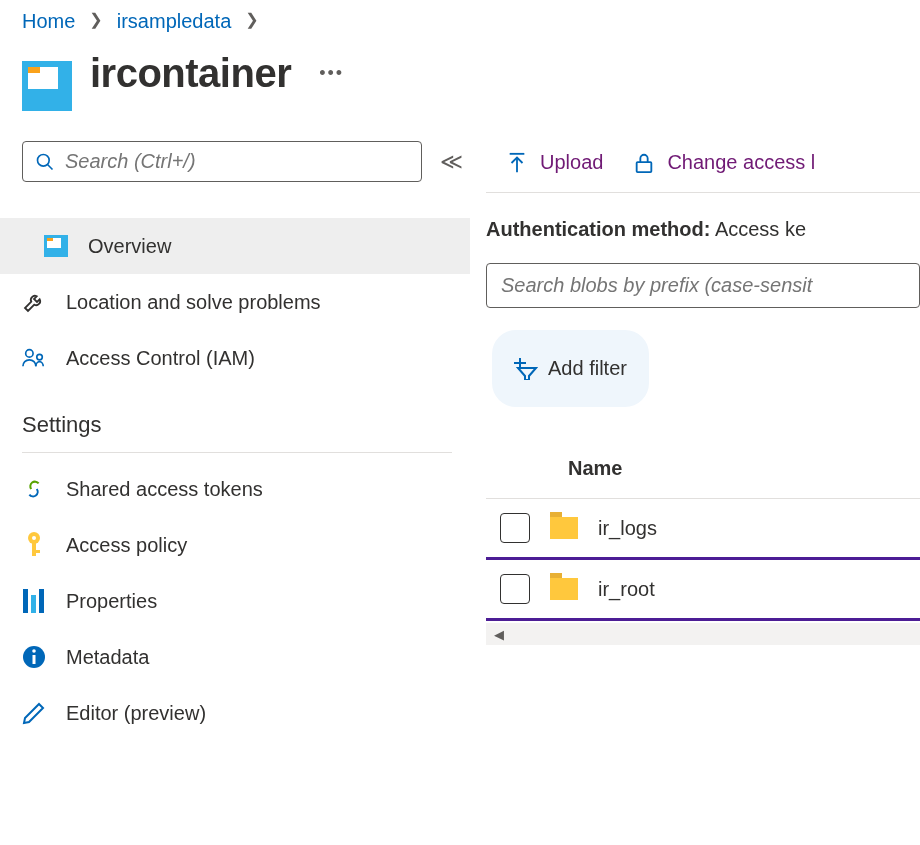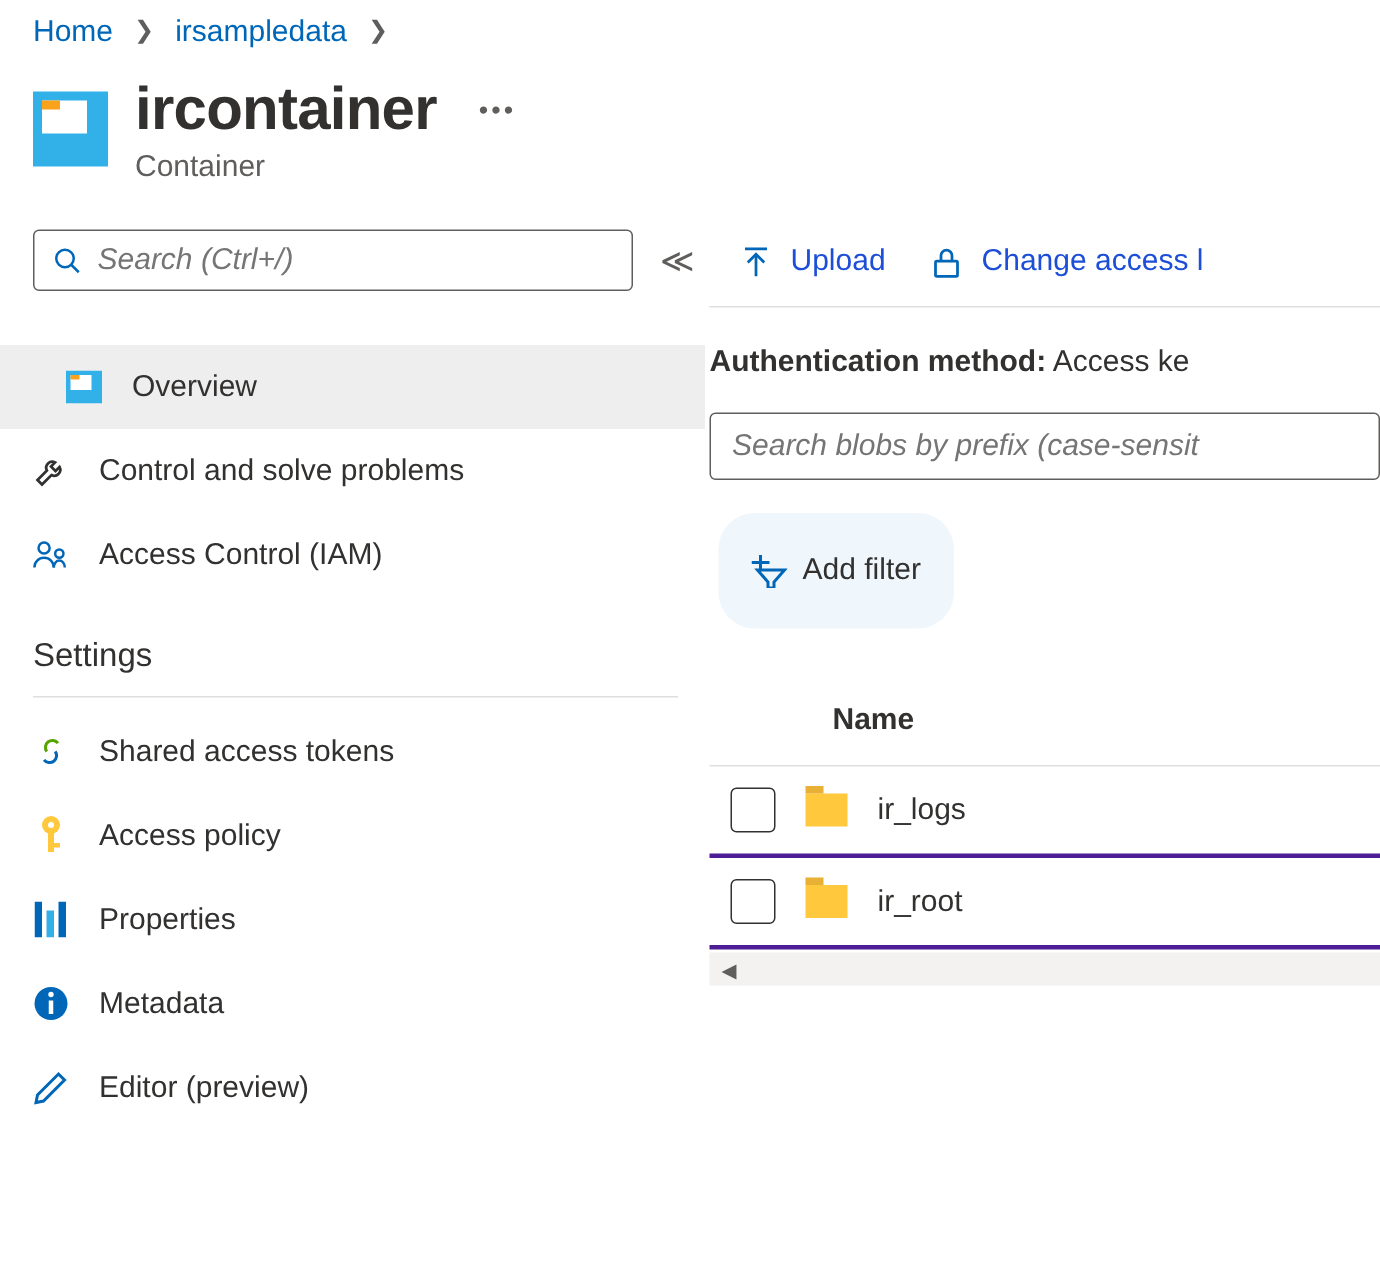--- a/index.html
+++ b/index.html
@@ -44,21 +44,21 @@
       position: absolute;
       left: 6px; top: 6px;
       width: 12px; height: 6px;
       background: #faa21b;
     }
     .title-block { flex: 1; }
     .title-row { display: flex; align-items: center; gap: 28px; }
     .title { font-size: 40px; font-weight: 600; letter-spacing: -0.5px; }
     .more-dots { color: #605e5c; font-size: 18px; cursor: pointer; letter-spacing: 2px; }
     .subtitle { font-size: 20px; color: #605e5c; margin-top: 4px; }
-    .content-row { display: flex; gap: 3px; }
+    .content-row { display: flex; gap: 16px; }
     .left-col { width: 470px; flex-shrink: 0; padding-left: 22px; }
     .search-row { display: flex; align-items: center; gap: 18px; margin-bottom: 36px; padding-right: 0; }
     .search-box {
       display: flex; align-items: center;
       border: 1px solid #605e5c; border-radius: 4px;
       padding: 8px 12px; width: 400px; gap: 10px;
     }
     .search-box input {
       border: none; outline: none;
       font-size: 20px; color: #605e5c;
@@ -81,21 +81,21 @@
       width: 430px;
     }
     .right-col { flex: 1; position: relative; }
     .toolbar {
       display: flex; align-items: center; gap: 30px;
       padding: 10px 0 18px 20px;
       border-bottom: 1px solid #e1dfdd;
     }
     .toolbar-btn {
       display: flex; align-items: center; gap: 12px;
-      font-size: 20px; color: #1d4ed8;
+      font-size: 20px; color: #701a75;
       cursor: pointer; background: none; border: none;
     }
     .toolbar-btn svg { width: 22px; height: 22px; }
     .info-block { padding: 20px 0 14px 0; font-size: 20px; line-height: 1.6; }
     .info-block b { font-weight: 600; }
     .search-blobs {
       border: 1px solid #605e5c; border-radius: 4px;
       padding: 10px 14px; font-size: 20px;
       font-style: italic; color: #0369a1;
       margin-bottom: 22px; margin-top: 4px;
@@ -155,21 +155,20 @@
   <span class="chev">❯</span>
 </nav>
 
 <div class="header">
   <div class="header-icon"></div>
   <div class="title-block">
     <div class="title-row">
       <h1 class="title">ircontainer</h1>
       <span class="more-dots">•••</span>
     </div>
-    <div class="subtitle">Container</div>
   </div>
 </div>
 
 <div class="content-row">
   <div class="left-col">
     <div class="search-row">
       <div class="search-box">
         <svg width="20" height="20" viewBox="0 0 24 24" fill="none" stroke="#0067b8" stroke-width="2">
             <circle cx="10" cy="10" r="7"></circle>
             <line x1="21" y1="21" x2="15" y2="15"></line>
@@ -189,21 +188,21 @@
             </svg>
         </span>
         <span>Overview</span>
       </li>
       <li class="nav-item">
         <span class="nav-icon">
           <svg width="24" height="24" viewBox="0 0 24 24" fill="none" stroke="#323130" stroke-width="1.8">
               <path d="M14.7 6.3a4 4 0 0 0-5.4 5.4L3 18l3 3 6.3-6.3a4 4 0 0 0 5.4-5.4L15 12l-3-3 2.7-2.7z"></path>
             </svg>
         </span>
-        <span>Control and solve problems</span>
+        <span>Location and solve problems</span>
       </li>
       <li class="nav-item">
         <span class="nav-icon">
           <svg width="26" height="24" viewBox="0 0 26 24" fill="none" stroke="#0067b8" stroke-width="1.8">
               <circle cx="8" cy="7" r="4"></circle>
               <path d="M1 21c0-4 3-7 7-7s7 3 7 7"></path>
               <circle cx="19" cy="11" r="3"></circle>
               <path d="M15 21c0-3 2-5 4-5s4 2 4 5"></path>
             </svg>
         </span>

